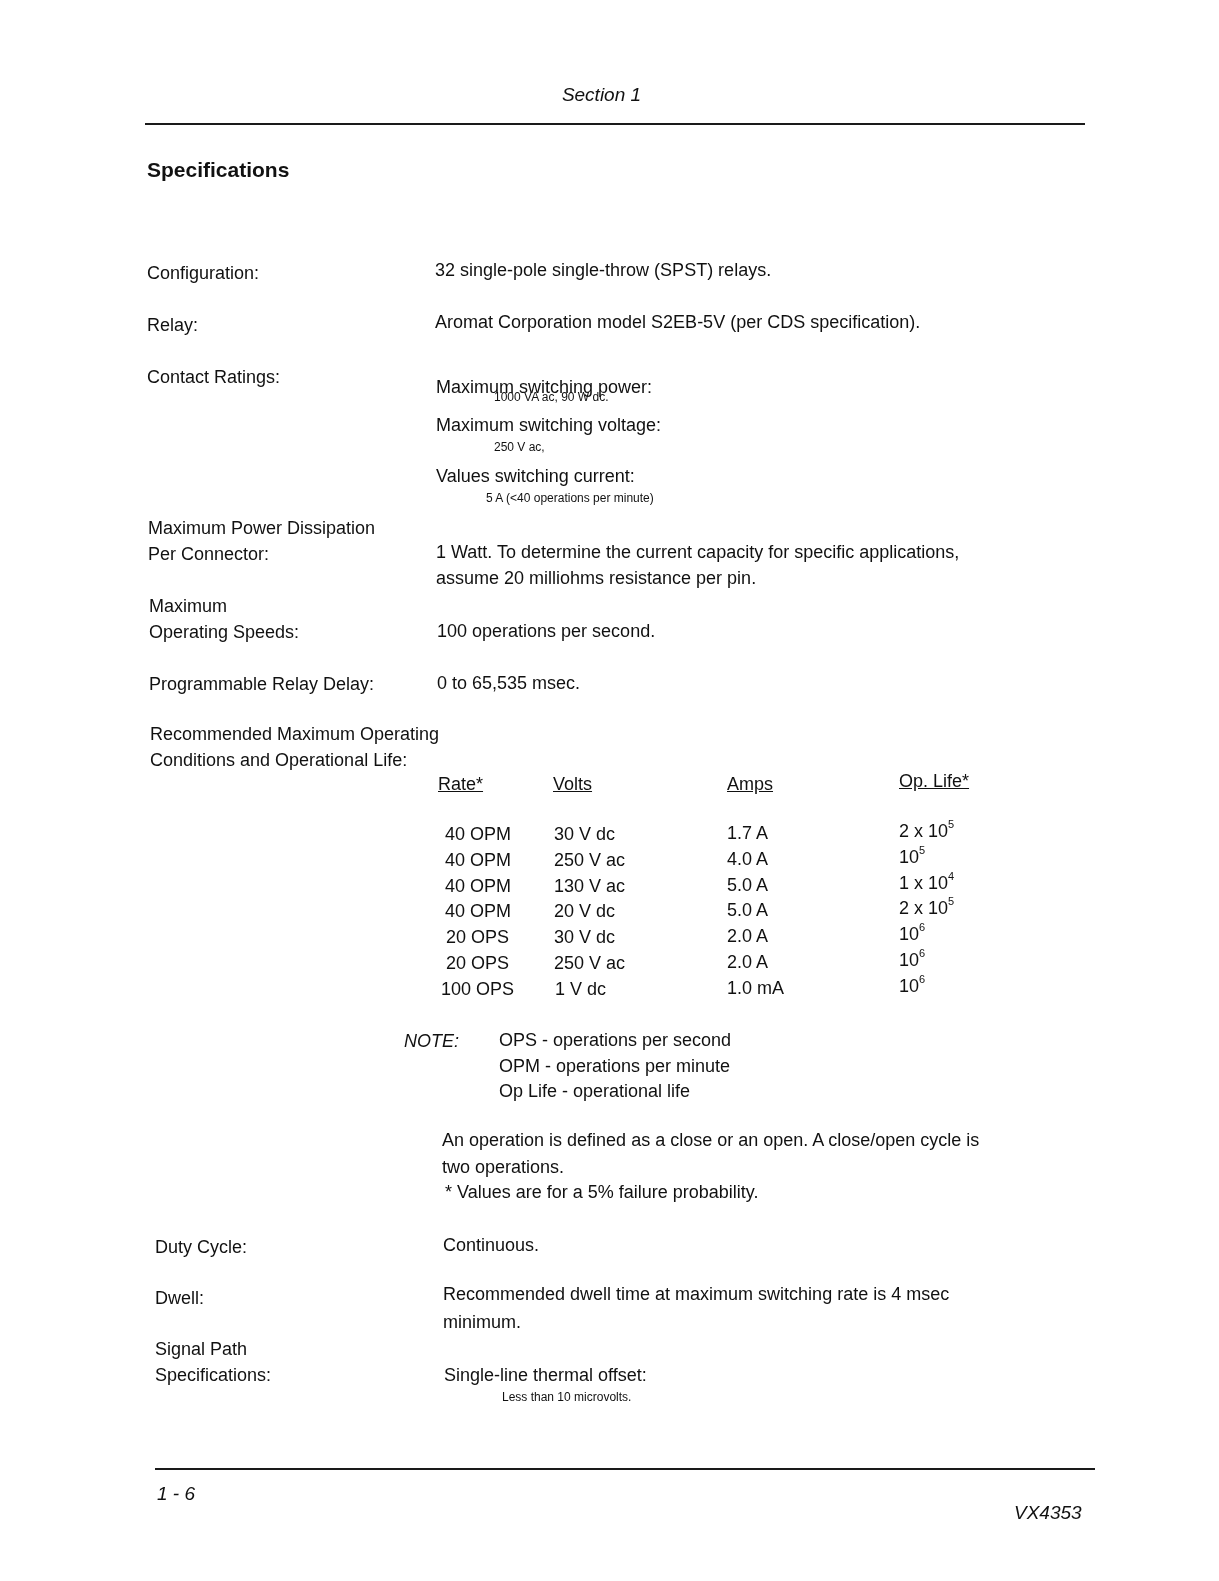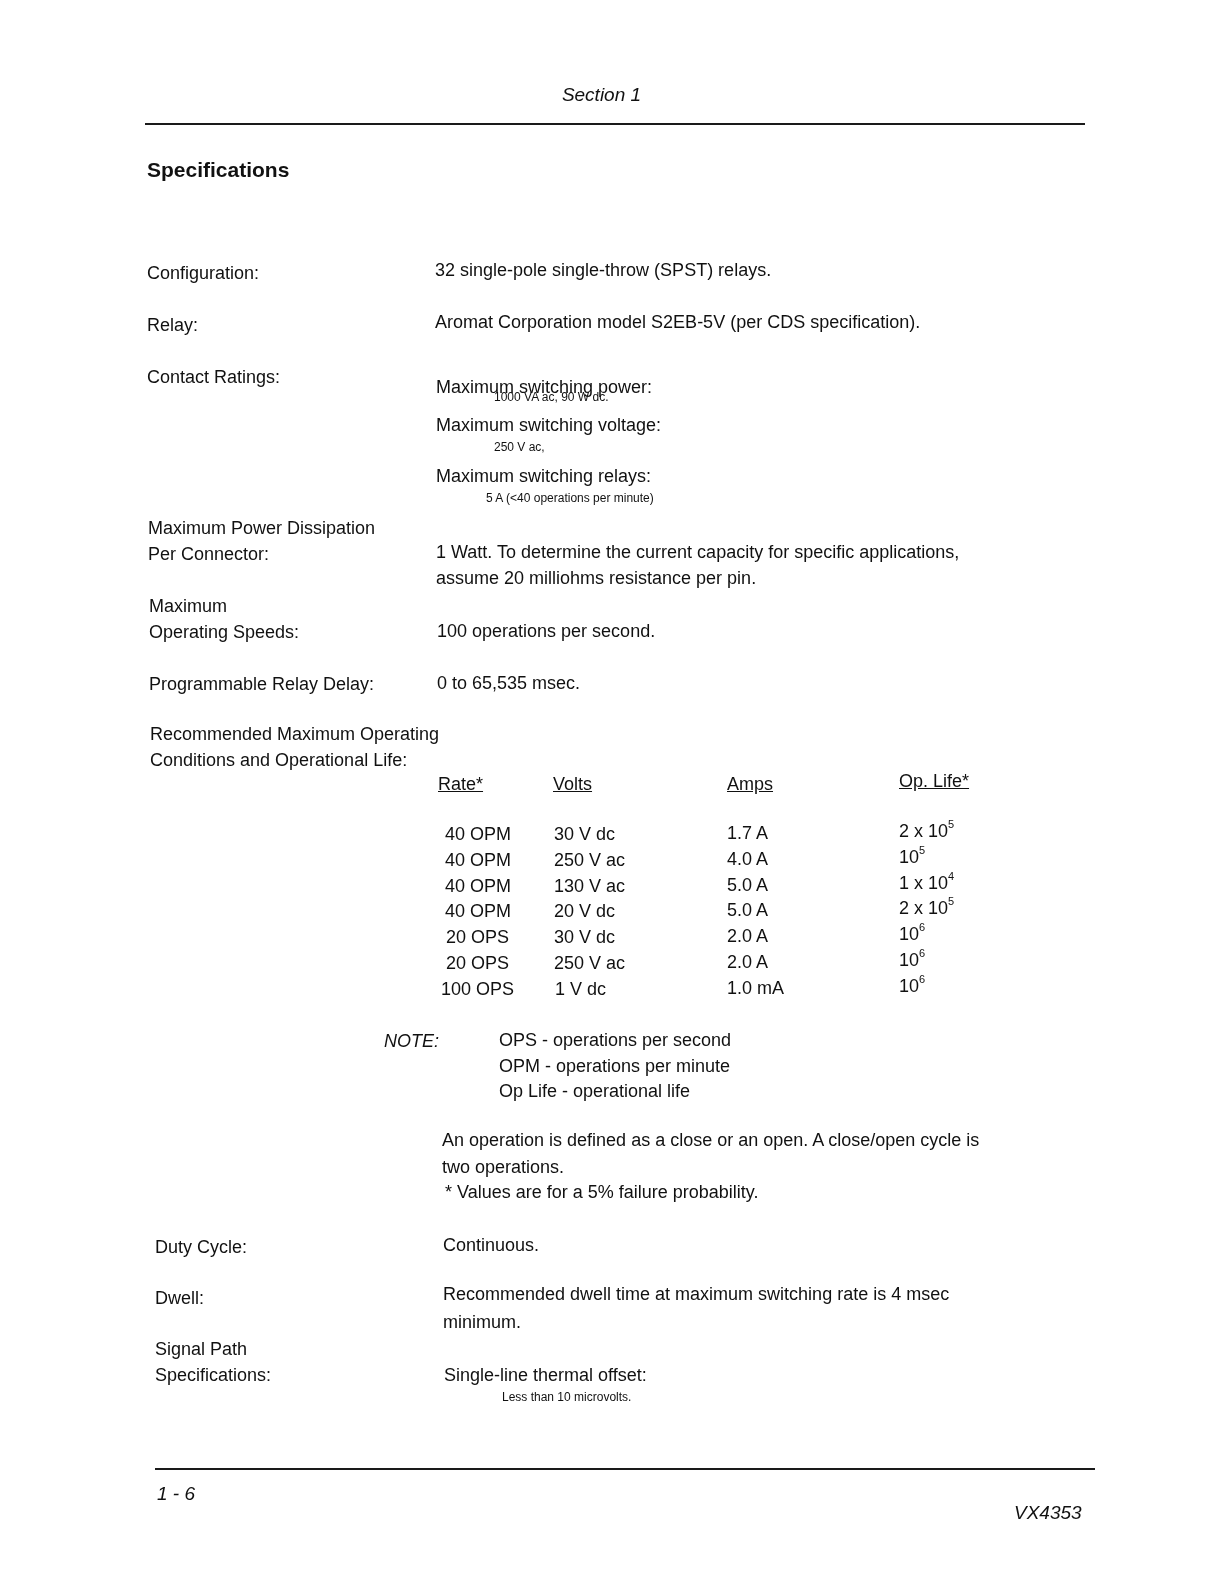--- a/index.html
+++ b/index.html
@@ -37,21 +37,21 @@
   <div class="abs value" style="top:260px;left:435px;">32 single-pole single-throw (SPST) relays.</div>
 
   <div class="abs label" style="top:315px;left:147px;">Relay:</div>
   <div class="abs value" style="top:312px;left:435px;">Aromat Corporation model S2EB-5V (per CDS specification).</div>
 
   <div class="abs label" style="top:367px;left:147px;">Contact Ratings:</div>
   <div class="abs value" style="top:365px;left:436px;margin-top:12px;">Maximum switching power:</div>
   <div class="abs indent" style="top:390px;left:494px;">1000 VA ac, 90 W dc.</div>
   <div class="abs value" style="top:415px;left:436px;">Maximum switching voltage:</div>
   <div class="abs indent" style="top:440px;left:494px;">250 V ac,</div>
-  <div class="abs value" style="top:466px;left:436px;">Maximum switching relays:</div>
+  <div class="abs value" style="top:466px;left:436px;">Values switching current:</div>
   <div class="abs indent" style="top:491px;left:486px;">5 A (&lt;40 operations per minute)</div>
 
   <div class="abs label" style="top:518px;left:148px;">Maximum Power Dissipation</div>
   <div class="abs label" style="top:544px;left:148px;">Per Connector:</div>
   <div class="abs value" style="top:542px;left:436px;">1 Watt.  To determine the current capacity for specific applications,</div>
   <div class="abs value" style="top:568px;left:436px;">assume 20 milliohms resistance per pin.</div>
 
   <div class="abs label" style="top:596px;left:149px;">Maximum</div>
   <div class="abs label" style="top:622px;left:149px;">Operating Speeds:</div>
   <div class="abs value" style="top:621px;left:437px;">100 operations per second.</div>
@@ -105,21 +105,21 @@
       <div class="abs td" style="top:950px;left:899px;"><span>10</span><sup>6</sup></div>
     </div>
     <div>
       <div class="abs td" style="top:979px;left:441px;">100 OPS</div>
       <div class="abs td" style="top:979px;left:555px;">1 V dc</div>
       <div class="abs td" style="top:978px;left:727px;">1.0 mA</div>
       <div class="abs td" style="top:976px;left:899px;"><span>10</span><sup>6</sup></div>
     </div>
   </div>
 
-  <div class="abs note-label" style="top:1031px;left:384px;">NOTE:</div>
+  <div class="abs note-label" style="top:1031px;left:404px;">NOTE:</div>
   <div class="abs value" style="top:1030px;left:499px;">OPS - operations per second</div>
   <div class="abs value" style="top:1056px;left:499px;">OPM - operations per minute</div>
   <div class="abs value" style="top:1081px;left:499px;">Op Life - operational life</div>
   <div class="abs value" style="top:1130px;left:442px;">An operation is defined as a close or an open.  A close/open cycle is</div>
   <div class="abs value" style="top:1157px;left:442px;">two operations.</div>
   <div class="abs value" style="top:1182px;left:445px;">*  Values are for a 5% failure probability.</div>
 
   <div class="abs label" style="top:1237px;left:155px;">Duty Cycle:</div>
   <div class="abs value" style="top:1235px;left:443px;">Continuous.</div>
 

